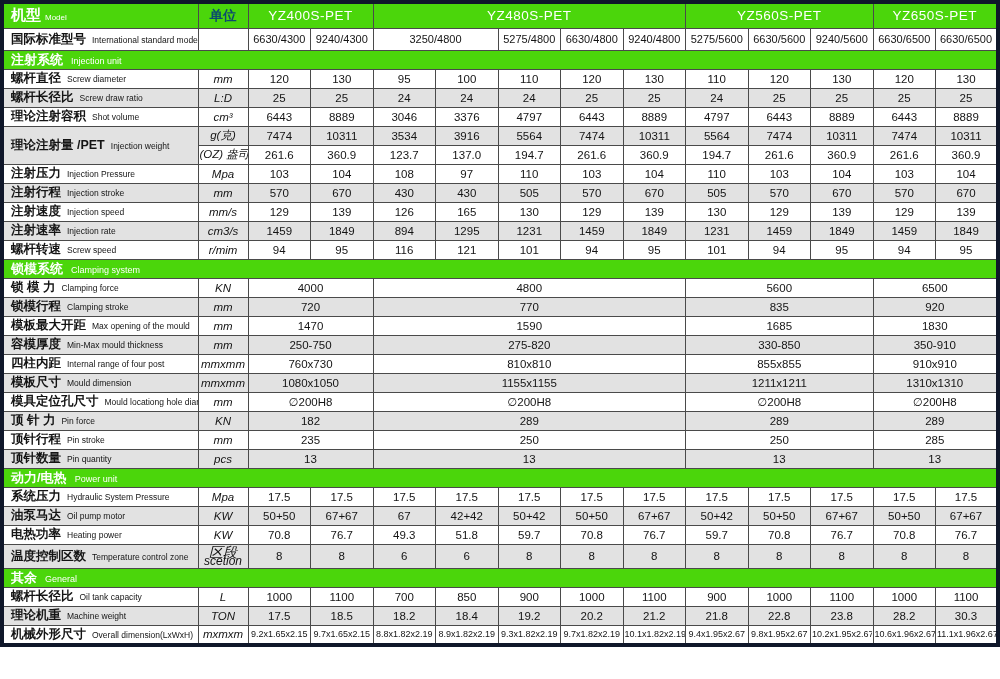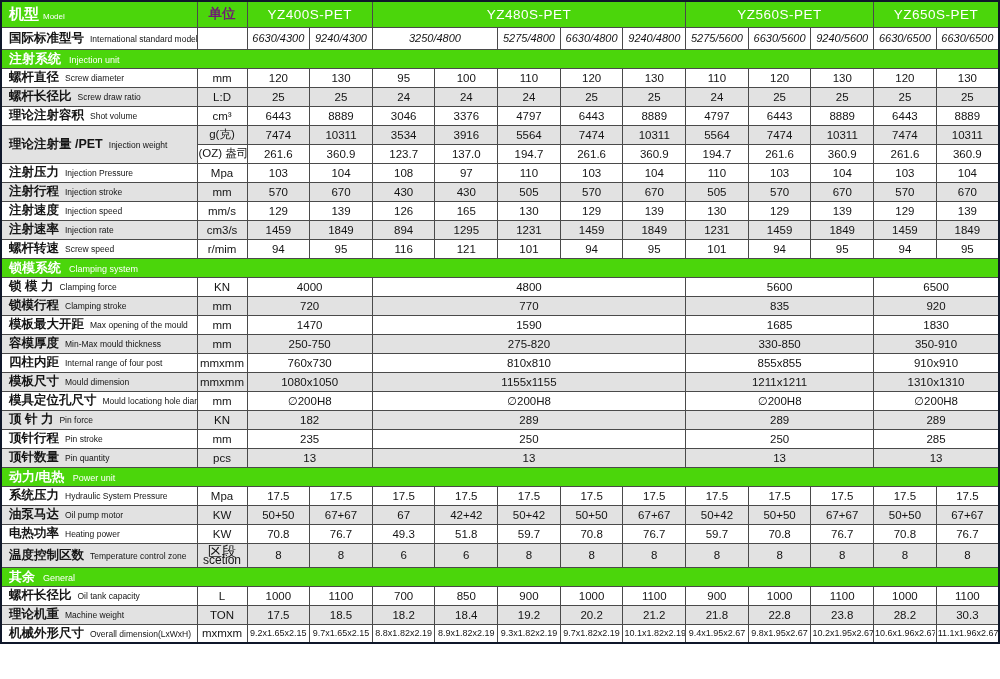--- a/index.html
+++ b/index.html
@@ -3,44 +3,44 @@
 <meta charset="utf-8">
 <style>
   :root{
     --green:#4bd60b;
     --alt:#e2e2e2;
     --border:#4a4a4a;
     --ink:#141414;
   }
   html,body{margin:0;padding:0;background:#fff;}
   body{width:1000px;font-family:"Liberation Sans","DejaVu Sans",sans-serif;color:var(--ink);}
-  table{border-collapse:collapse;table-layout:fixed;width:1000px;height:536px;border:2px solid #0f172a;}
+  table{border-collapse:collapse;table-layout:fixed;width:1000px;height:536px;border:4px solid #0f172a;}
   td{border:1px solid var(--border);padding:0 1px;text-align:center;vertical-align:middle;
      font-size:11.5px;white-space:nowrap;overflow:hidden;background:#fff;color:var(--ink);}
   tr.alt td{background:var(--alt);}
   tr.r-top{height:26px;} tr.r-std{height:22px;} tr.r-sec{height:15px;}
   tr.r-data{height:19px;} tr.r-tall{height:24px;}
   
   tr.green td, td.sec-cell{background:var(--green) !important;}
   td.model-head,td.sec-cell{text-align:left;padding-left:7px;}
   .head-cn{font-size:15px;font-weight:bold;color:#fff;}
   .head-en{font-size:8px;color:#fff;margin-left:4px;}
-  td.unit-head{font-size:13.5px;font-weight:bold;color:#701a75;}
+  td.unit-head{font-size:13.5px;font-weight:bold;color:#0c4a6e;}
   td.machine-head{font-size:13.5px;font-weight:normal;color:#fff;letter-spacing:.5px;}
   .sec-cn{font-size:13px;font-weight:bold;color:#fff;}
   .sec-en{font-size:9px;color:#fff;margin-left:8px;}
   
   td.label-cell{text-align:left;padding-left:7px;}
   .lab-cn{font-size:12.5px;font-weight:bold;}
   .lab-en{font-size:8.5px;margin-left:6px;}
-  td.unit-cell{font-size:11.5px;}
+  td.unit-cell{font-size:11.5px;font-style:italic;}
   td.unit-cell .u2a{display:block;font-size:14px;line-height:10px;}
   td.unit-cell .u2b{display:block;font-size:12px;line-height:9px;}
   td.val.tiny{font-size:9px;border-radius:7px;}
-  td.std-val{font-size:11px;font-style:italic;}
+  td.std-val{font-size:11px;}
 </style>
 </head>
 <body>
 
 <div>
   <table id="spec-table">
     <colgroup>
       <col style="width:196px">
       <col style="width:50px">
       <col>

